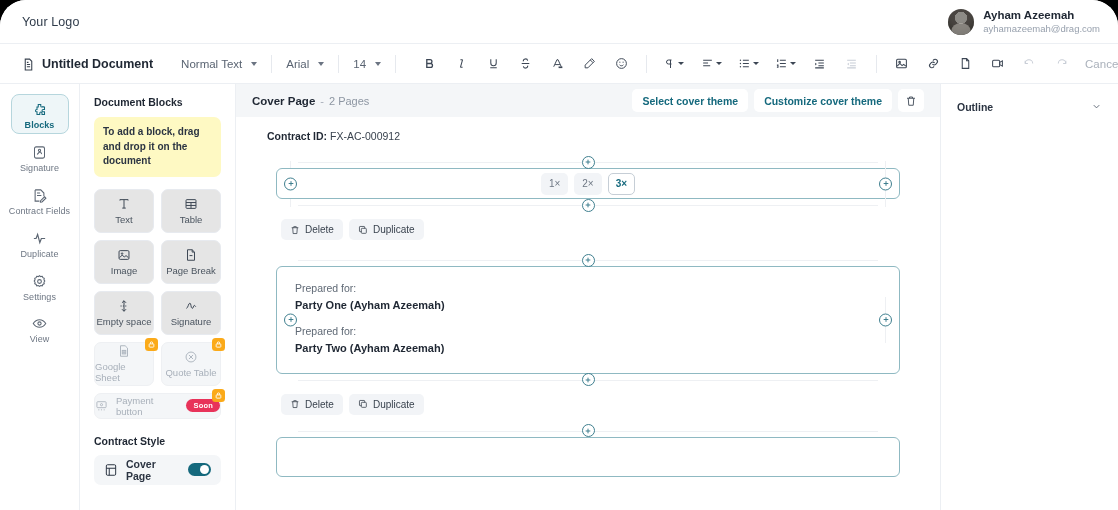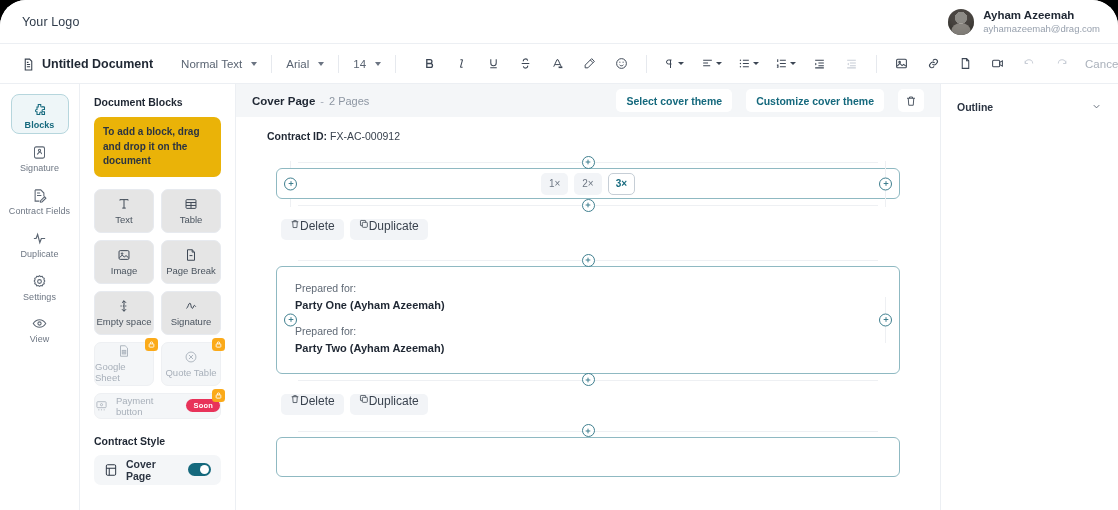--- a/index.html
+++ b/index.html
@@ -94,21 +94,21 @@
   .rail-item svg { color: #5c6673; }
   .rail-item.wide { width: 76px; }
 
   
   .panel {
     width: 156px; flex: 0 0 156px; background: #fff;
     border-right: 1px solid #eceff3; padding: 12px 14px 0;
   }
   .panel-h { font-size: 10.5px; font-weight: 700; color: #1f2733; margin-bottom: 9px; }
   .hint {
-    background: #eab308; border-radius: 7px; padding: 8px 9px;
+    background: #fef9c3; border-radius: 7px; padding: 8px 9px;
     font-size: 10px; font-weight: 700; color: #2b3442; line-height: 1.45; margin-bottom: 12px;
   }
   .grid { display: grid; grid-template-columns: 1fr 1fr; gap: 7px; }
   .block {
     height: 44px; border: 1px solid #e7eaef; border-radius: 7px; background: #e5e5e5;
     display: flex; flex-direction: column; align-items: center; justify-content: center; gap: 3px;
     cursor: pointer; position: relative;
   }
   .block .bl { font-size: 9.5px; color: #4a545f; }
   .block svg { color: #3d4754; }
@@ -137,21 +137,21 @@
   .toggle::after { content: ""; position: absolute; width: 9px; height: 9px; border-radius: 50%; background: #fff; top: 2px; right: 2px; }
 
   
   .canvas { flex: 1; background: #f4f6f8; min-width: 0; display: flex; flex-direction: column; }
   .canvas-head {
     height: 33px; flex: 0 0 33px; display: flex; align-items: center; padding: 0 16px 0 6px;
   }
   .ch-title { font-size: 11.5px; font-weight: 700; color: #1f2733; }
   .ch-dash { font-size: 11px; color: #a6adb8; margin: 0 5px; }
   .ch-pages { font-size: 11px; color: #8d96a2; }
-  .ch-actions { margin-left: auto; display: flex; align-items: center; gap: 14px; }
+  .ch-actions { margin-left: auto; display: flex; align-items: center; gap: 6px; }
   .ch-btn {
     background: #fff; border-radius: 5px; height: 23px; padding: 0 10px;
     display: flex; align-items: center; font-size: 10.5px; font-weight: 700; color: #15697d; cursor: pointer;
   }
   .ch-icon { width: 26px; height: 23px; background: #fff; border-radius: 5px; display: flex; align-items: center; justify-content: center; cursor: pointer; color: #3f4a57; }
 
   .page {
     flex: 1; background: #ffffff; margin: 0 0 0 0; min-height: 0;
     position: relative; overflow: hidden; padding: 10px 0 6px;
   }
@@ -189,21 +189,21 @@
   }
   .colbtn.sel { background: #fff; border-color: #c6ced6; color: #15697d; font-weight: 700; }
   .editbox.b2 { padding: 14px 18px 16px; }
   .pf { font-size: 10.5px; color: #5f6975; line-height: 1.5; }
   .pn { font-size: 11px; font-weight: 700; color: #1f2733; line-height: 1.5; }
   .pgap { height: 11px; }
   .editbox.b3 { height: 40px; }
   .rowactions { display: flex; gap: 6px; padding: 8px 0 0 5px; }
   .ra {
     background: #f2f4f7; border-radius: 5px; height: 21px; padding: 0 9px;
-    display: flex; font-size: 12px; color: #3a434f; cursor: pointer;
+    display: flex; align-items: center; gap: 5px; font-size: 10px; color: #3a434f; cursor: pointer;
   }
 
   
   .outline { width: 178px; flex: 0 0 178px; background: #fff; border-left: 1px solid #eceff3; padding: 14px 16px; }
   .outline-row { display: flex; align-items: center; cursor: pointer; }
   .outline-row .ol { font-size: 10.5px; color: #2b3442; font-weight: 700; }
   .outline-row .ocar { margin-left: auto; color: #5a6472; }
   svg { flex: 0 0 auto; }
 </style>
 </head>

